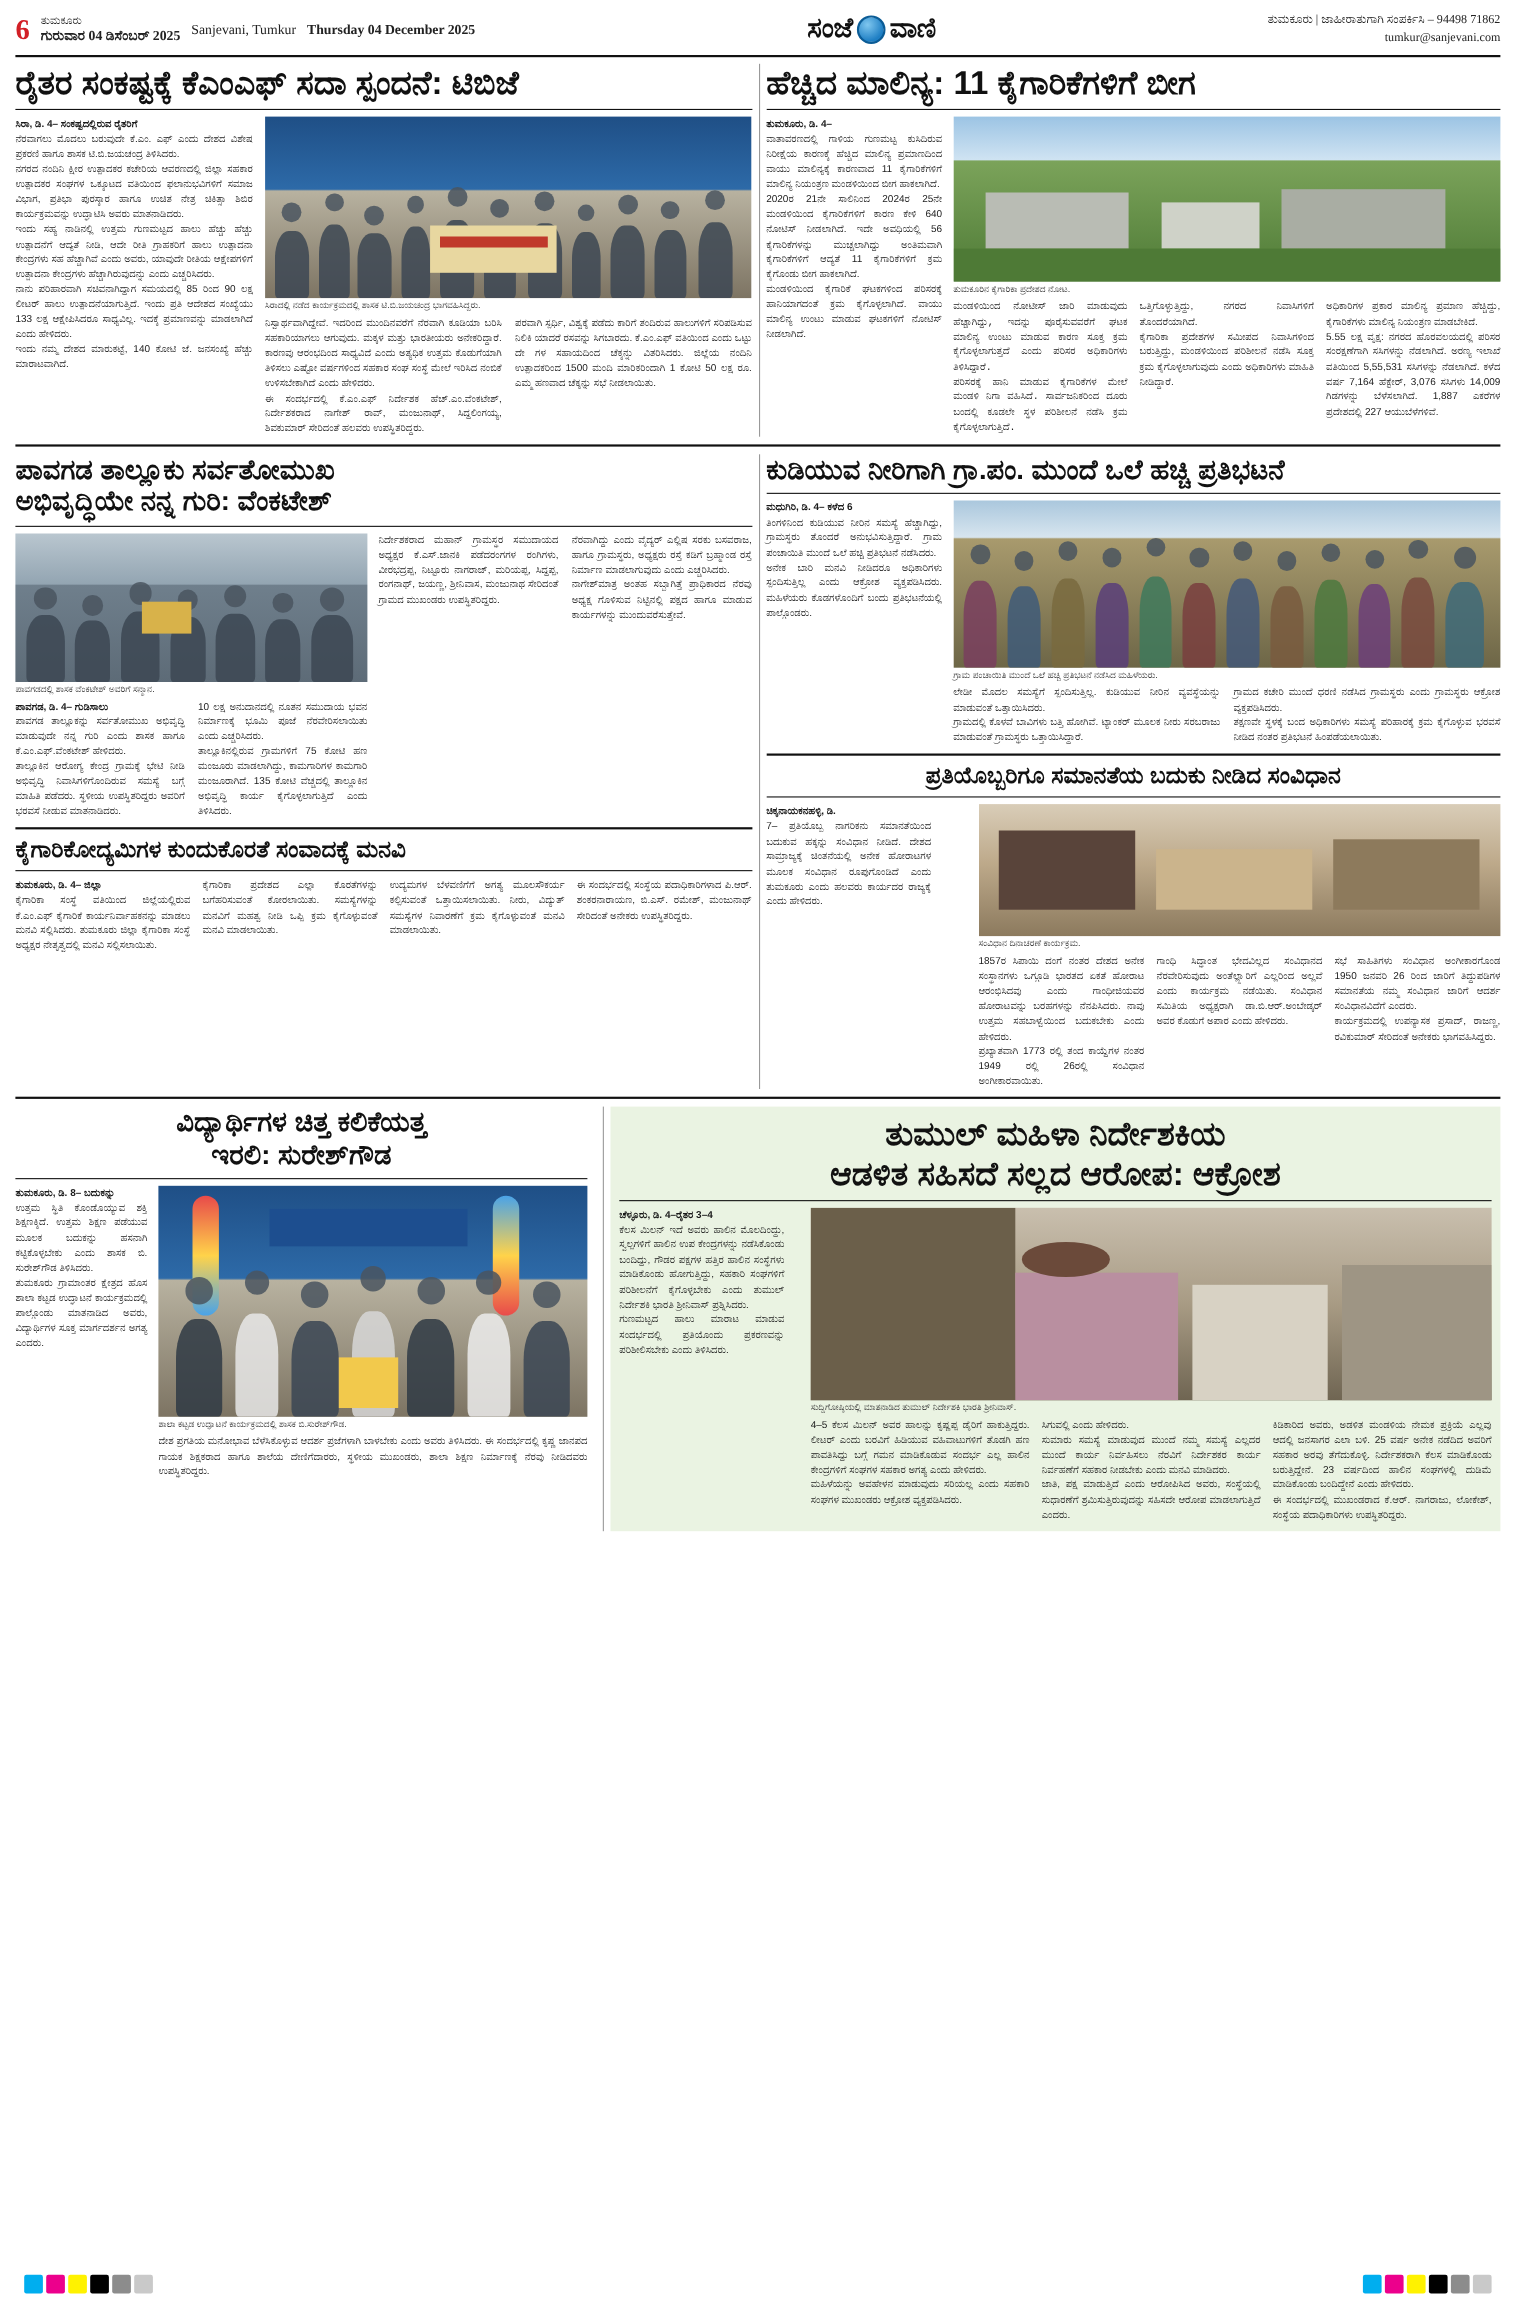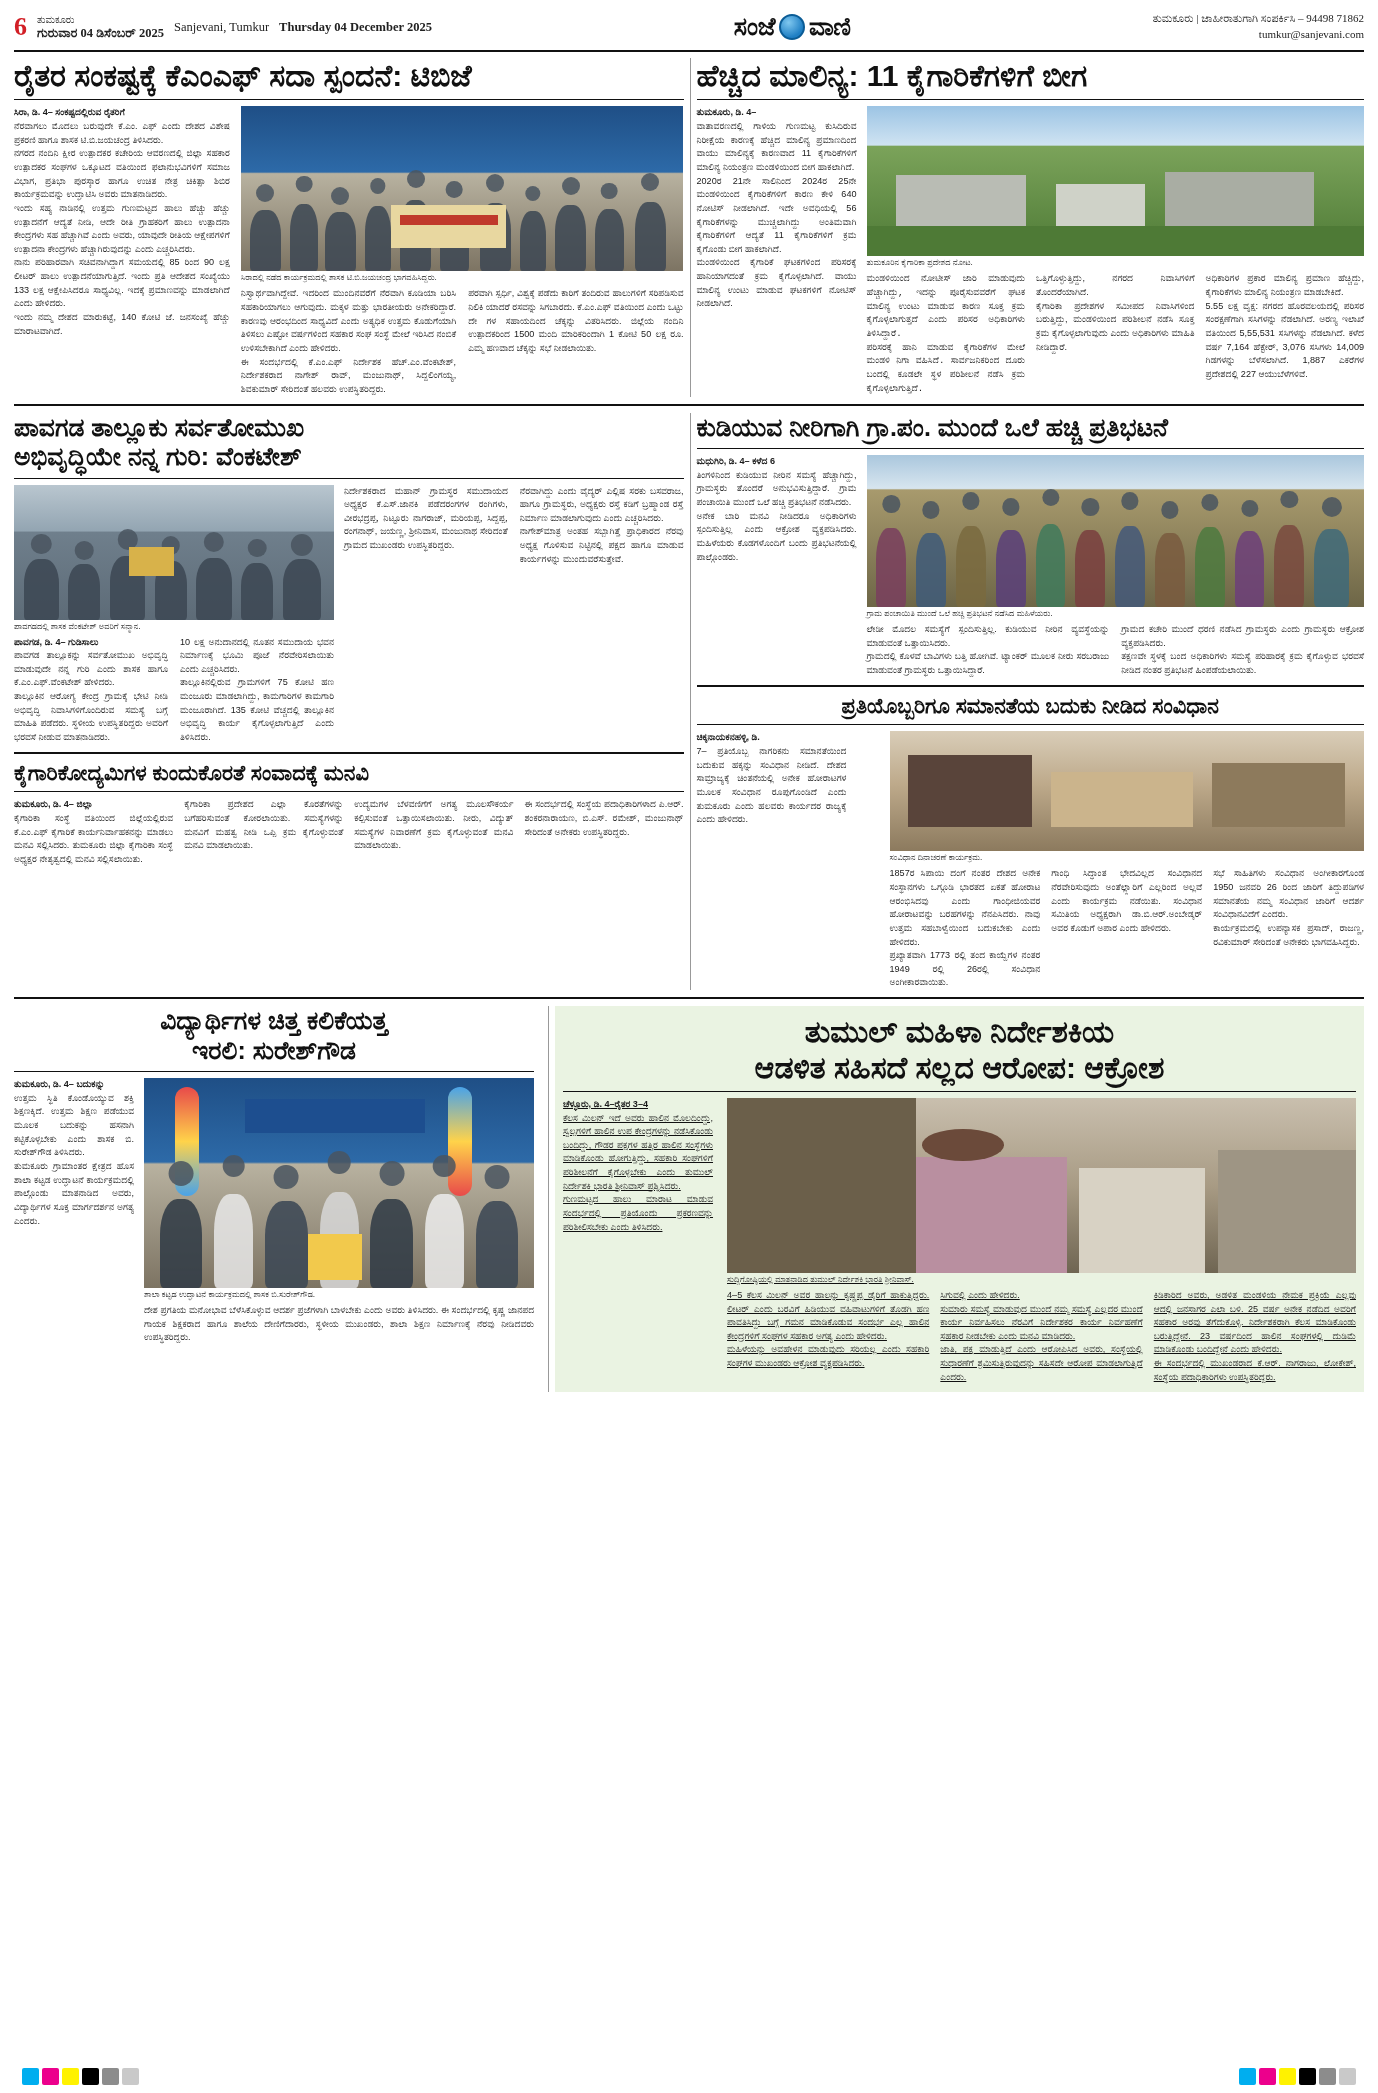--- a/index.html
+++ b/index.html
@@ -314,21 +314,21 @@
   <hr class="hr-thick">
 
   <div class="row" style="align-items:stretch;">
 
     <div style="width:530px;padding-right:8px;">
       <div class="headline h-lg" style="text-align:center;">ವಿದ್ಯಾರ್ಥಿಗಳ ಚಿತ್ತ ಕಲಿಕೆಯತ್ತ</div>
       <div class="headline h-lg" style="text-align:center;">ಇರಲಿ: ಸುರೇಶ್‌ಗೌಡ</div>
       <hr class="hr-thin">
       <div class="row" style="gap:10px;">
         <div style="width:120px;">
-          <div class="col-text" style="font-weight:bold;">ತುಮಕೂರು, ಡಿ. 4– ಬದುಕನ್ನು</div>
+          <div class="col-text" style="font-weight:bold;">ತುಮಕೂರು, ಡಿ. 8– ಬದುಕನ್ನು</div>
           <div class="col-text" style="white-space:pre-line;">ಉತ್ತಮ ಸ್ಥಿತಿ ಕೊಂಡೊಯ್ಯುವ ಶಕ್ತಿ ಶಿಕ್ಷಣಕ್ಕಿದೆ. ಉತ್ತಮ ಶಿಕ್ಷಣ ಪಡೆಯುವ ಮೂಲಕ ಬದುಕನ್ನು ಹಸನಾಗಿ ಕಟ್ಟಿಕೊಳ್ಳಬೇಕು ಎಂದು ಶಾಸಕ ಬಿ. ಸುರೇಶ್‌ಗೌಡ ತಿಳಿಸಿದರು.
 ತುಮಕೂರು ಗ್ರಾಮಾಂತರ ಕ್ಷೇತ್ರದ ಹೊಸ ಶಾಲಾ ಕಟ್ಟಡ ಉದ್ಘಾಟನೆ ಕಾರ್ಯಕ್ರಮದಲ್ಲಿ ಪಾಲ್ಗೊಂಡು ಮಾತನಾಡಿದ ಅವರು, ವಿದ್ಯಾರ್ಥಿಗಳ ಸೂಕ್ತ ಮಾರ್ಗದರ್ಶನ ಅಗತ್ಯ ಎಂದರು.</div>
         </div>
         <div style="flex:1;">
           <div class="photo ph-stage" style="height:210px;">
             <div class="tile" style="left:8%;top:4%;width:6%;height:52%;background:linear-gradient(180deg,#e84a4a,#ffd34a,#4aa3e8);border-radius:40px;"></div>
             <div class="tile" style="left:78%;top:4%;width:6%;height:52%;background:linear-gradient(180deg,#4aa3e8,#ffd34a,#e84a4a);border-radius:40px;"></div>
             <div class="tile" style="left:26%;top:10%;width:46%;height:16%;background:#1d4e8f;"></div>
             <div class="crowd" style="height:56%;">
               <i style="left:4%;width:11%;height:76%;background:#2f3a45"></i>
@@ -347,21 +347,21 @@
         </div>
       </div>
     </div>
 
     <div class="divider-v"></div>
 
     <div class="tint-green tint-pad" style="width:812px;">
       <div class="headline h-xl" style="text-align:center;">ತುಮುಲ್ ಮಹಿಳಾ ನಿರ್ದೇಶಕಿಯ</div>
       <div class="headline h-xl" style="text-align:center;">ಆಡಳಿತ ಸಹಿಸದೆ ಸಲ್ಲದ ಆರೋಪ: ಆಕ್ರೋಶ</div>
       <hr class="hr-thin">
-      <div class="row" style="gap:14px;text-decoration:underline;">
+      <div class="row" style="gap:24px;">
         <div style="width:150px;">
           <div class="col-text" style="font-weight:bold;">ಚೆಳ್ಳೂರು, ಡಿ. 4–ರೈತರ 3–4</div>
           <div class="col-text" style="white-space:pre-line;">ಕೆಲಸ ಮಿಲನ್ ಇದೆ ಅವರು ಹಾಲಿನ ಮೊಲದಿಂದ್ದು, ಸ್ವಲ್ಪಗಳಿಗೆ ಹಾಲಿನ ಉಪ ಕೇಂದ್ರಗಳನ್ನು ನಡೆಸಿಕೊಂಡು ಬಂದಿದ್ದು, ಗೌಡರ ಪಕ್ಷಗಳ ಹತ್ತಿರ ಹಾಲಿನ ಸಂಸ್ಥೆಗಳು ಮಾಡಿಕೊಂಡು ಹೋಗುತ್ತಿದ್ದು, ಸಹಕಾರಿ ಸಂಘಗಳಿಗೆ ಪರಿಶೀಲನೆಗೆ ಕೈಗೊಳ್ಳಬೇಕು ಎಂದು ತುಮುಲ್ ನಿರ್ದೇಶಕಿ ಭಾರತಿ ಶ್ರೀನಿವಾಸ್ ಪ್ರಶ್ನಿಸಿದರು.
 ಗುಣಮಟ್ಟದ ಹಾಲು ಮಾರಾಟ ಮಾಡುವ ಸಂದರ್ಭದಲ್ಲಿ ಪ್ರತಿಯೊಂದು ಪ್ರಕರಣವನ್ನು ಪರಿಶೀಲಿಸಬೇಕು ಎಂದು ತಿಳಿಸಿದರು.</div>
         </div>
         <div style="flex:1;">
           <div class="photo ph-room" style="height:175px;">
             <div class="tile" style="left:0;top:0;width:30%;height:100%;background:#6b5f4a;"></div>
             <div class="tile" style="left:30%;top:34%;width:24%;height:66%;background:#b98fa0;"></div>
             <div class="tile" style="left:31%;top:18%;width:13%;height:18%;background:#6b4a3a;border-radius:50%;"></div>

